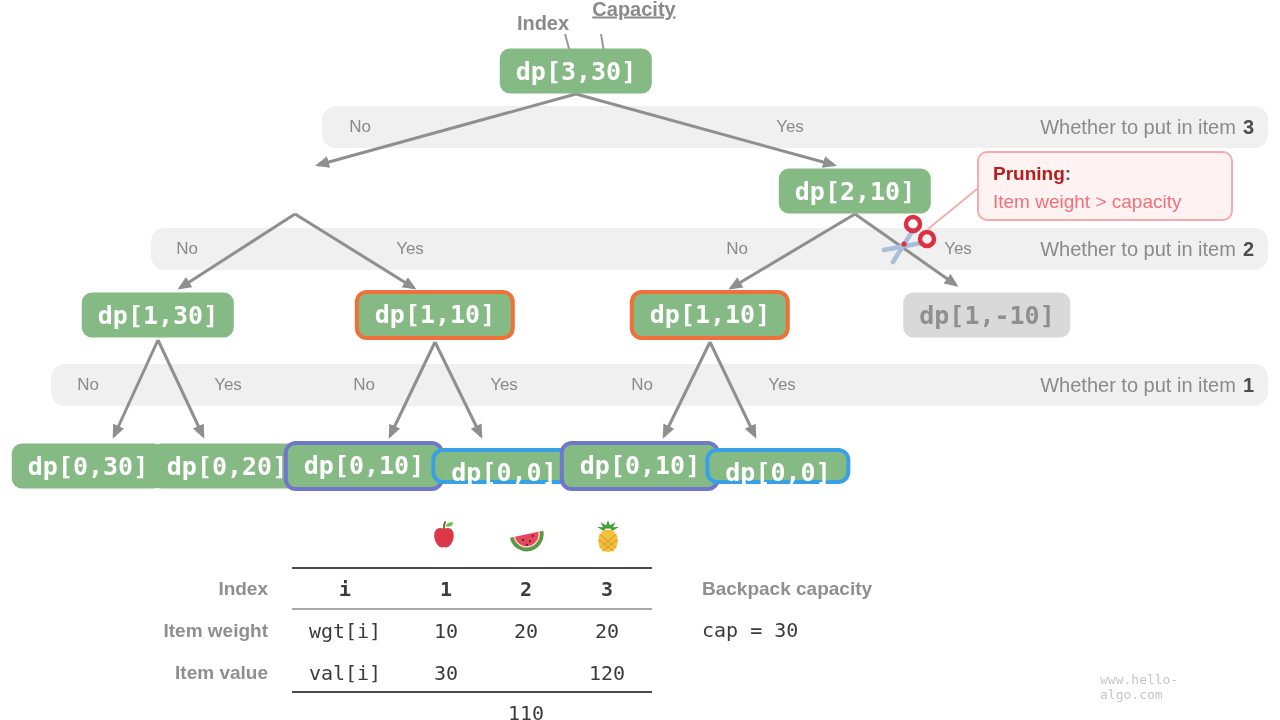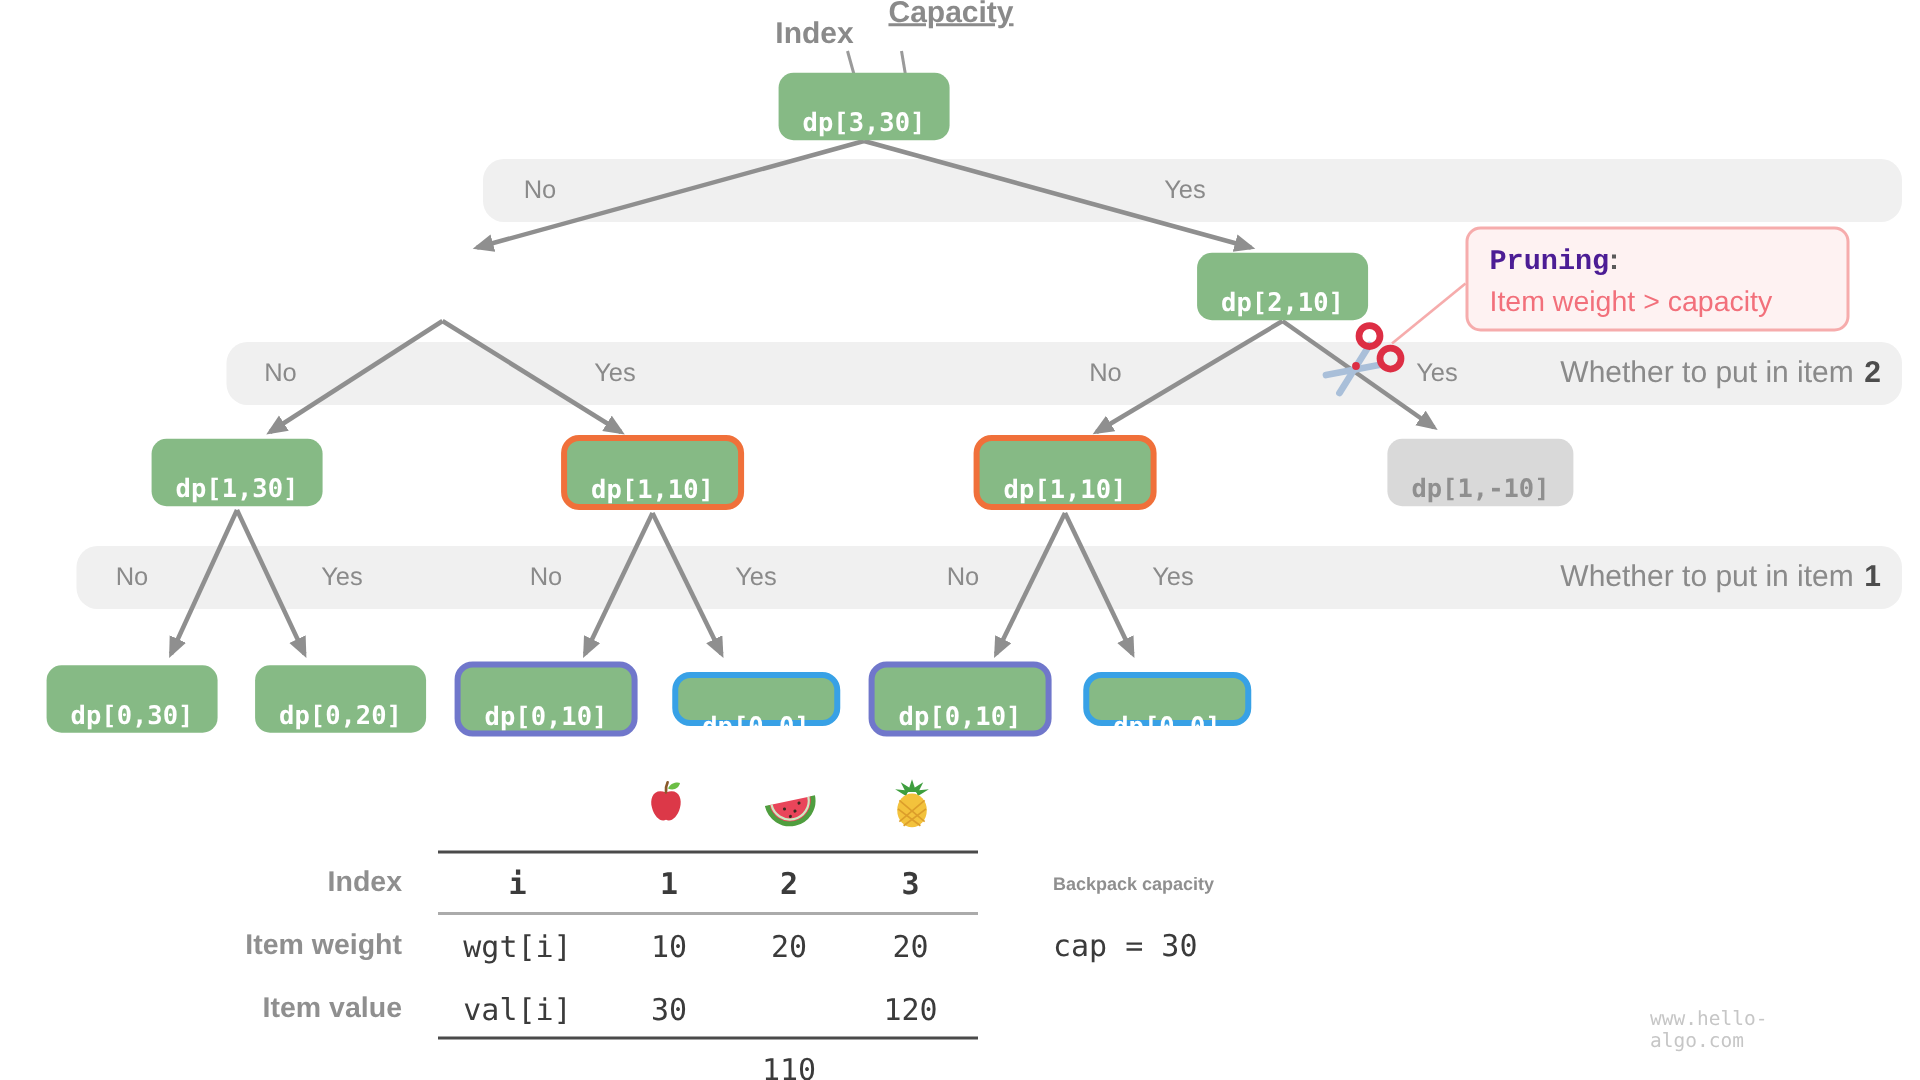--- a/index.html
+++ b/index.html
@@ -14,62 +14,63 @@
   .band .q{position:absolute;right:14px;top:50%;transform:translateY(-50%);
            color:#8A8A8A;font-size:20px;white-space:nowrap;}
   .band .q b{color:#4D4D4D;font-weight:bold;margin-left:7px;}
 
   
   svg.edges{position:absolute;left:0;top:0;z-index:2;}
 
   
   .node{position:absolute;transform:translate(-50%,-50%);z-index:3;
         background:#86BA85;color:#FFFFFF;border-radius:10px;
-        font-family:"DejaVu Sans Mono",monospace;font-weight:bold;font-size:17px;
-        height:45px;line-height:45px;padding:12px 16px;white-space:nowrap;}
+        font-family:"DejaVu Sans Mono",monospace;font-weight:bold;font-size:25px;
+        height:45px;line-height:45px;padding:0 16px;white-space:nowrap;}
   .node.b-orange{border:4px solid #F0703A;border-radius:12px;height:50px;line-height:42px;}
   .node.b-purple{border:4px solid #7077CB;border-radius:12px;height:50px;line-height:42px;}
   .node.b-blue{border:4px solid #38A1E6;border-radius:12px;height:36px;line-height:42px;}
   .node.pruned{background:#D9D9D9;color:#8F8F8F;}
 
   
   .ptr{position:absolute;transform:translate(-50%,-50%);z-index:3;
        color:#8A8A8A;font-weight:bold;font-size:20px;}
 
   
   .callout{position:absolute;left:977px;top:151px;width:256px;height:70px;z-index:4;
            background:#FEF2F2;border:2px solid #F6ACAC;border-radius:10px;
            padding:7px 14px;font-size:19px;line-height:28px;}
-  .callout .t{color:#4c1d95;font-weight:bold;font-family:Liberation Mono, monospace;}
+  .callout .t{color:#b91c1c;font-weight:bold;}
   .callout .c{color:#5A5A5A;font-weight:bold;}
   .callout .b{color:#F2707B;}
 
   
   .rule{position:absolute;left:292px;width:360px;z-index:1;}
   .cell{position:absolute;transform:translate(-50%,-50%);z-index:2;
         font-family:"DejaVu Sans Mono",monospace;font-size:20px;color:#3B3B3B;white-space:nowrap;}
   .cell.hd{font-weight:bold;}
   .rowlab{position:absolute;transform:translate(-100%,-50%);z-index:2;
           color:#8F8F8F;font-weight:bold;font-size:19px;white-space:nowrap;}
   .sideTitle{position:absolute;transform:translateY(-50%);color:#8F8F8F;
-             font-weight:bold;font-size:12px;white-space:nowrap;}
+             font-weight:bold;font-size:19px;white-space:nowrap;}
   .sideCode{position:absolute;transform:translateY(-50%);
             font-family:"DejaVu Sans Mono",monospace;font-size:20px;color:#3B3B3B;white-space:nowrap;}
   .fruit{position:absolute;transform:translate(-50%,-50%);z-index:2;}
   .watermark{position:absolute;transform:translate(-50%,-50%);
              font-family:"DejaVu Sans Mono",monospace;font-size:13px;color:#C6C6C6;}
 </style>
 </head>
 <body>
 
 <div class="canvas">
 
   <div class="band" style="left:322px;top:106px;width:946px;">
     <span class="ans" style="left:38px;">No</span>
     <span class="ans" style="left:468px;">Yes</span>
+    <span class="q"><span>Whether to put in item</span><b>3</b></span>
   </div>
   <div class="band" style="left:151px;top:228px;width:1117px;">
     <span class="ans" style="left:36px;">No</span>
     <span class="ans" style="left:259px;">Yes</span>
     <span class="ans" style="left:586px;">No</span>
     <span class="ans" style="left:807px;">Yes</span>
     <span class="q"><span>Whether to put in item</span><b>2</b></span>
   </div>
   <div class="band" style="left:51px;top:364px;width:1217px;">
     <span class="ans" style="left:37px;">No</span>

